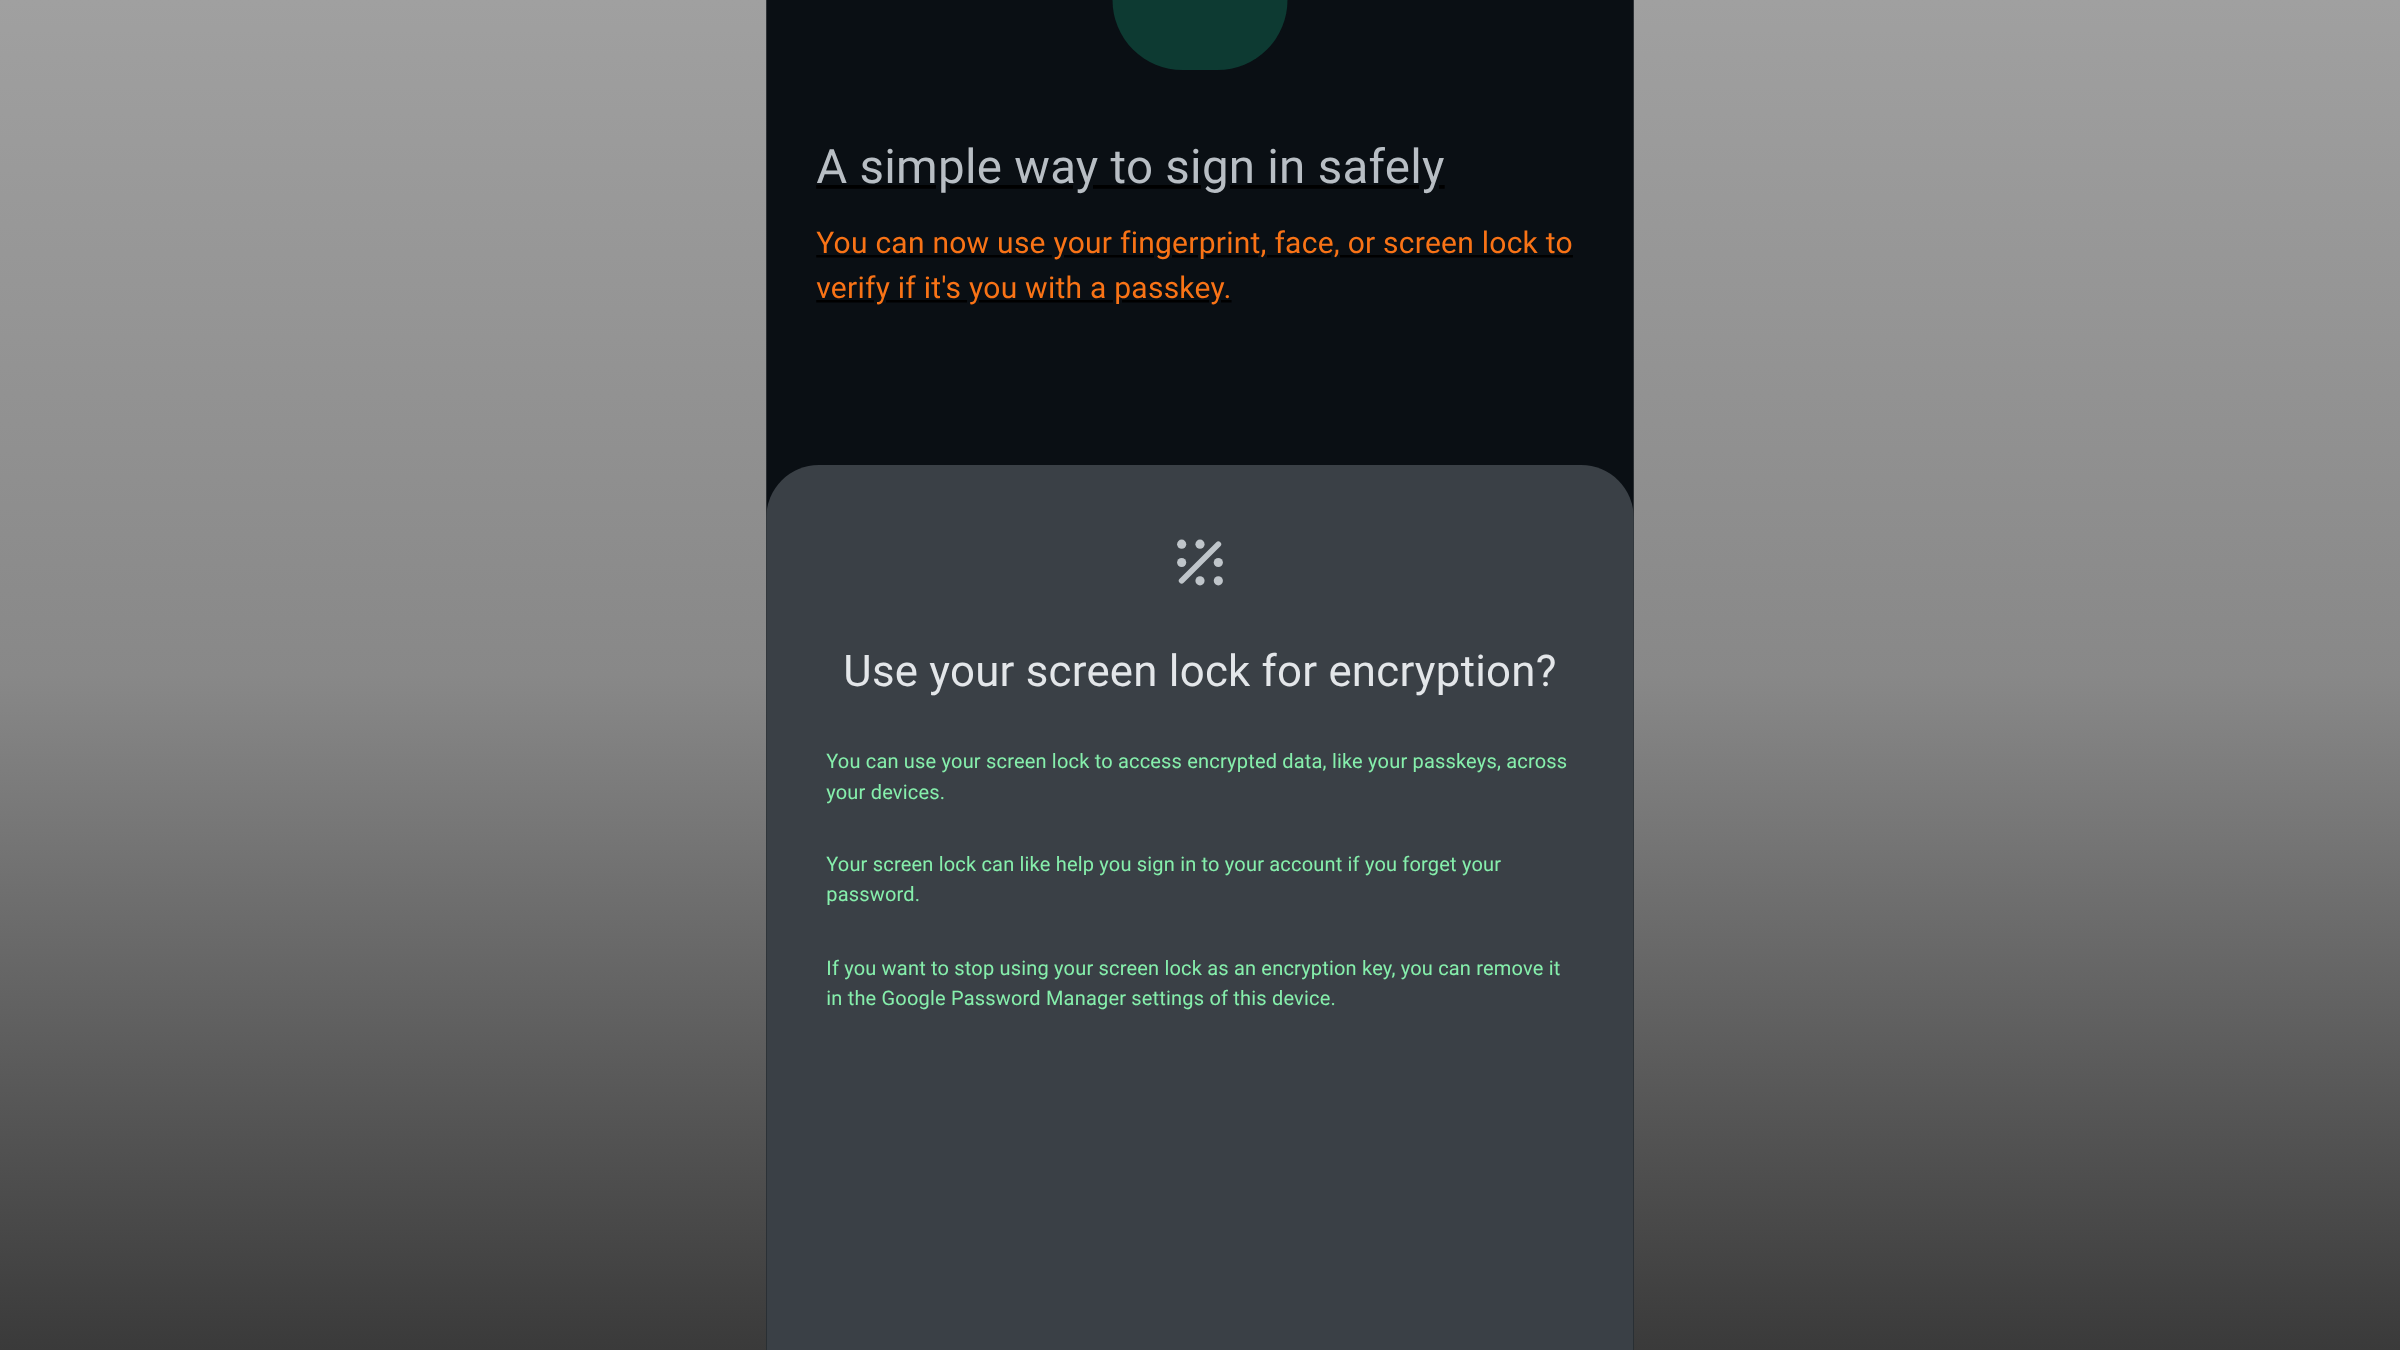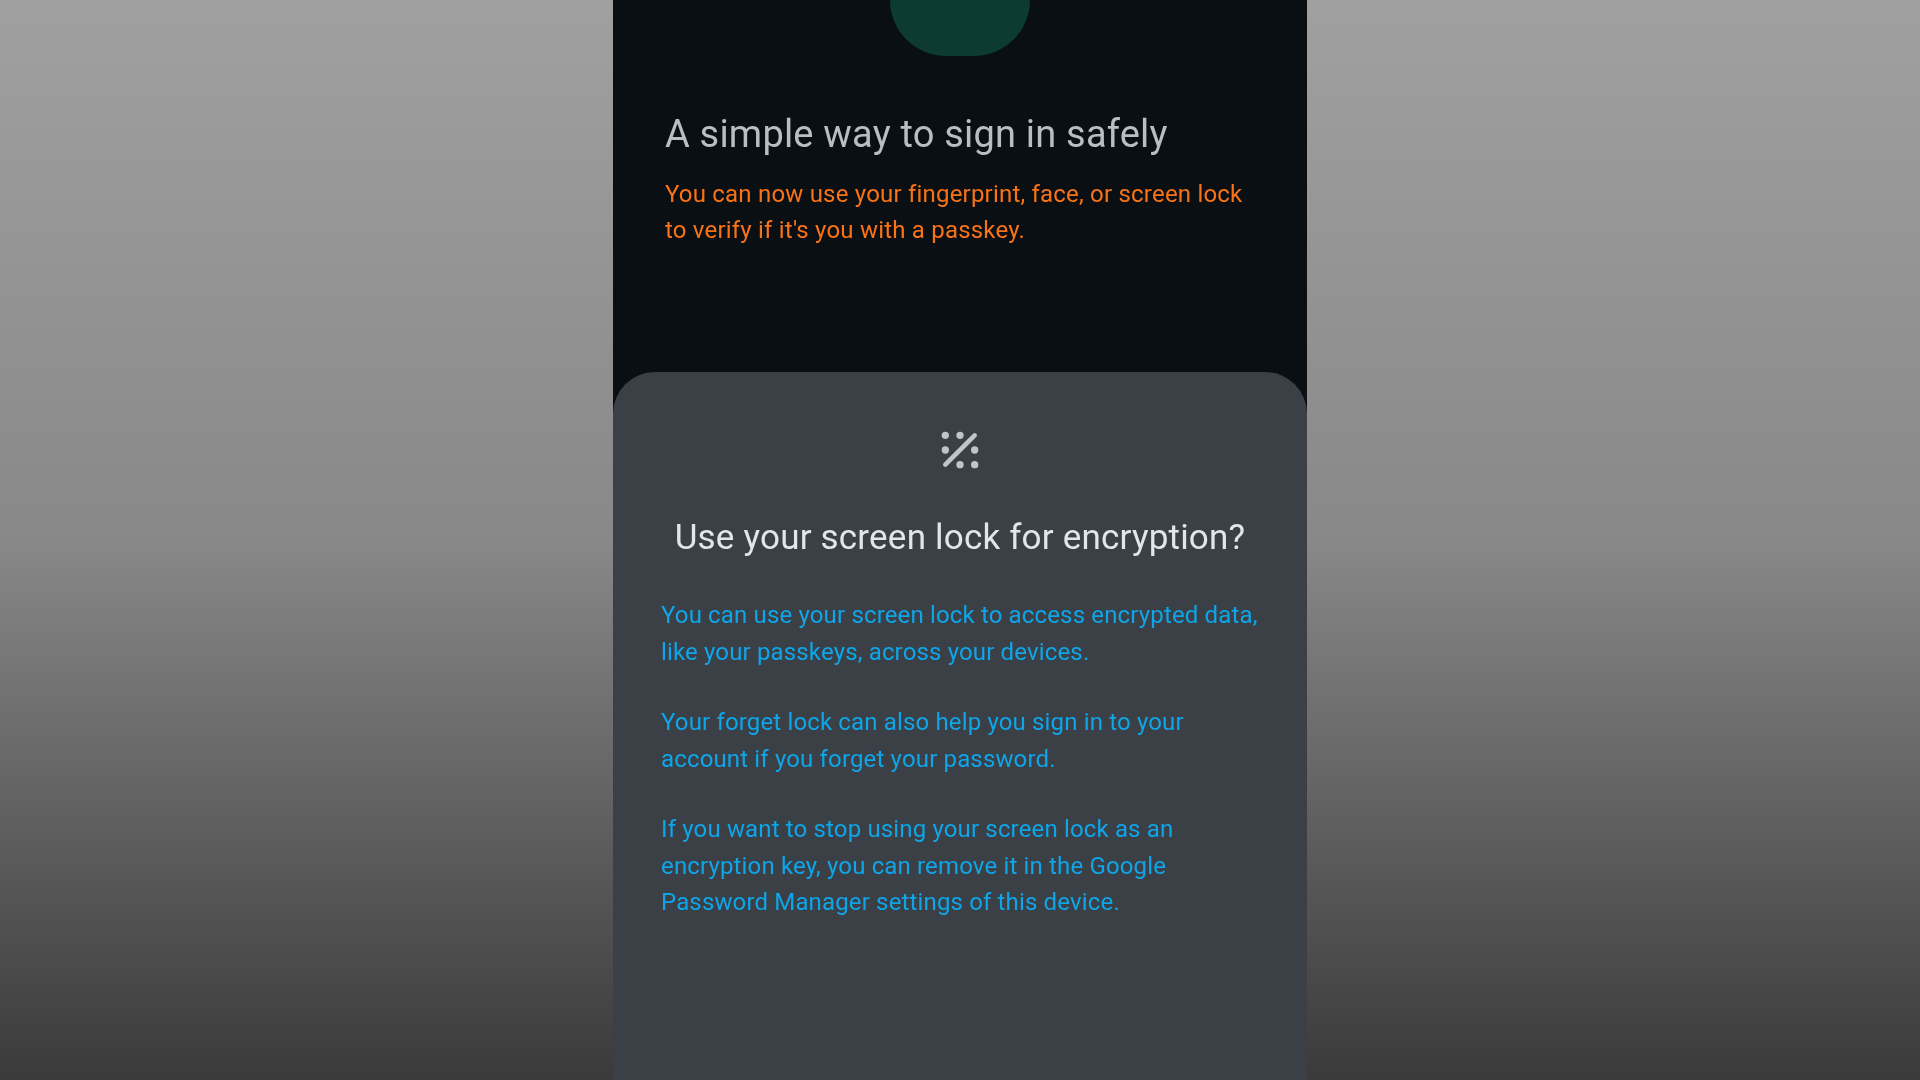--- a/index.html
+++ b/index.html
@@ -25,21 +25,22 @@
     background: #0a0f14;
     position: relative;
     overflow: hidden;
   }
   
   .background-content {
     position: absolute;
     top: 0;
     left: 0;
     right: 0;
-    padding: 0 52px;
+    padding: 0 40px;
+    text-decoration: underline;
   }
   
   .bg-circle {
     width: 140px;
     height: 56px;
     background: #0d3a32;
     border-radius: 0 0 140px 140px;
     margin: 0 auto;
   }
   
@@ -85,22 +86,22 @@
     font-size: 35px;
     font-weight: 400;
     color: #e3e6e9;
     text-align: center;
     line-height: 1.35;
     margin-bottom: 36px;
     letter-spacing: 0.2px;
   }
   
   .dialog-body {
-    font-size: 24px;
-    color: #0ea5e9;
+    font-size: 16px;
+    color: #86efac;
     line-height: 1.52;
     letter-spacing: 0.15px;
   }
   
   .dialog-body p {
     margin-bottom: 34px;
   }
   
   .dialog-body p:last-child {
     margin-bottom: 0;
@@ -150,20 +151,20 @@
         <circle cx="12" cy="20" r="2" fill="#bfc5ca"></circle>
         <circle cx="20" cy="20" r="2" fill="#bfc5ca"></circle>
         <line x1="4" y1="20" x2="20" y2="4" stroke="#bfc5ca" stroke-width="2.5" stroke-linecap="round"></line>
       </svg>
     </div>
 
     <h2 class="dialog-title">Use your screen lock for encryption?</h2>
 
     <div class="dialog-body">
       <p>You can use your screen lock to access encrypted data, like your passkeys, across your devices.</p>
-      <p>Your forget lock can also help you sign in to your account if you forget your password.</p>
+      <p>Your screen lock can like help you sign in to your account if you forget your password.</p>
       <p>If you want to stop using your screen lock as an encryption key, you can remove it in the Google Password Manager settings of this device.</p>
     </div>
 
 
   </div>
 
 </div>
 
 </body></html>

